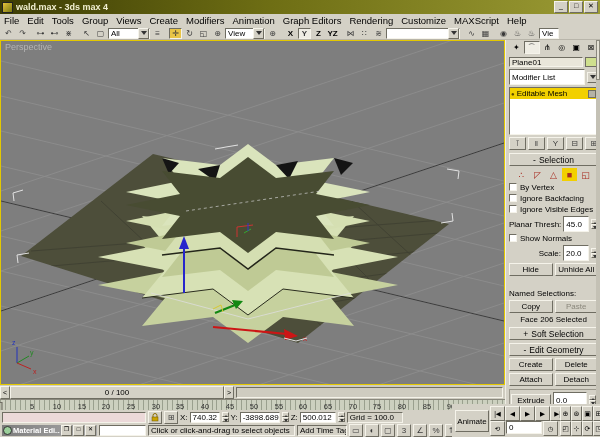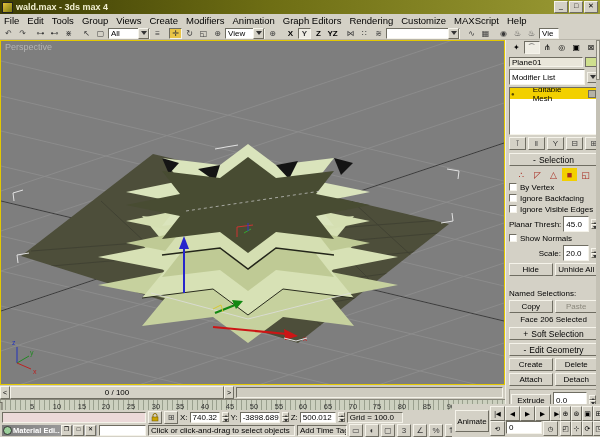--- a/index.html
+++ b/index.html
@@ -39,21 +39,21 @@
   .tab{flex:1;height:13px;display:flex;align-items:center;justify-content:center;font-size:8px}
   .row{display:flex;align-items:center;gap:2px;margin-top:2px}
   .field{background:#e9e6da;height:10px;font-size:8px;display:flex;align-items:center;padding:0 2px;box-sizing:border-box}
   .wfield{background:#fff;height:10px;font-size:8px;display:flex;align-items:center;padding:7px 2px;box-sizing:border-box}
   .spin{width:7px;height:10px;display:flex;flex-direction:column;justify-content:space-between;flex:none}
   .spin i{display:block;height:4px;background:#d4d1c6;border:1px solid;border-color:#f5f3ea #6f6d62 #6f6d62 #f5f3ea;position:relative}
   .spin i:after{content:"";position:absolute;left:1px;border:2px solid transparent}
   .spin i.up:after{top:0;border-bottom:3px solid #333}
   .spin i.dn:after{top:1px;border-top:3px solid #333}
   #stacklist{background:#fff;height:46px;margin-top:2px;overflow:hidden}
-  #stackrow{height:11px;background:#f2d000;display:flex;align-items:center;gap:18px;font-size:8px;padding:0 1px}
+  #stackrow{height:11px;background:#f2d000;display:flex;align-items:center;gap:2px;font-size:8px;padding:0 1px}
   .rollout{height:11px;margin-top:3px;display:flex;align-items:center;justify-content:center;font-size:8.5px;gap:3px}
   .subbtn{width:15px;height:13px;display:flex;align-items:center;justify-content:center;color:#a82c22;font-size:9px}
   .subbtn.on{background:#f2d000}
   .cbrow{display:flex;align-items:center;gap:3px;height:10px;margin-top:1px;font-size:8px;white-space:nowrap}
   .cb{width:8px;height:8px;background:#fff;flex:none;box-sizing:border-box}
   .pbtn{height:11px;font-size:8px;display:flex;align-items:center;justify-content:center;flex:1}
   .disabled{color:#8b887c}
   #panelscroll{position:absolute;right:0;top:0;width:4px;height:100%;background:#c4c1b5}
   #panelscroll .thumb{position:absolute;top:0;width:4px;height:40px;background:#e4e1d5;border:1px solid #8a887d;box-sizing:border-box}
   

